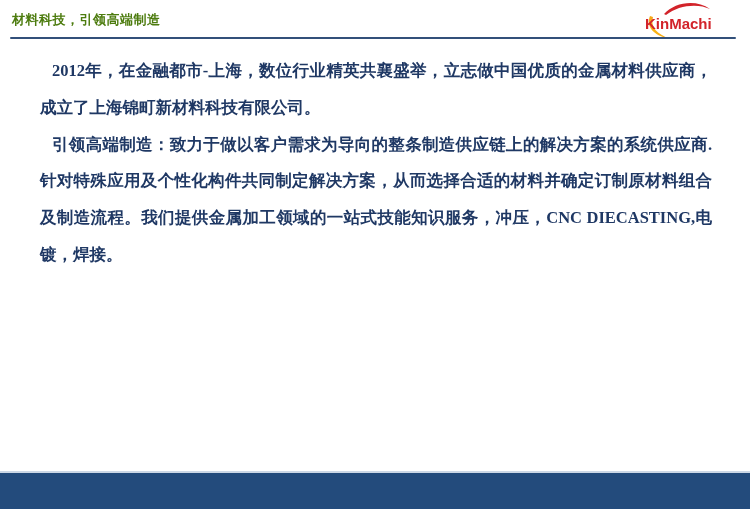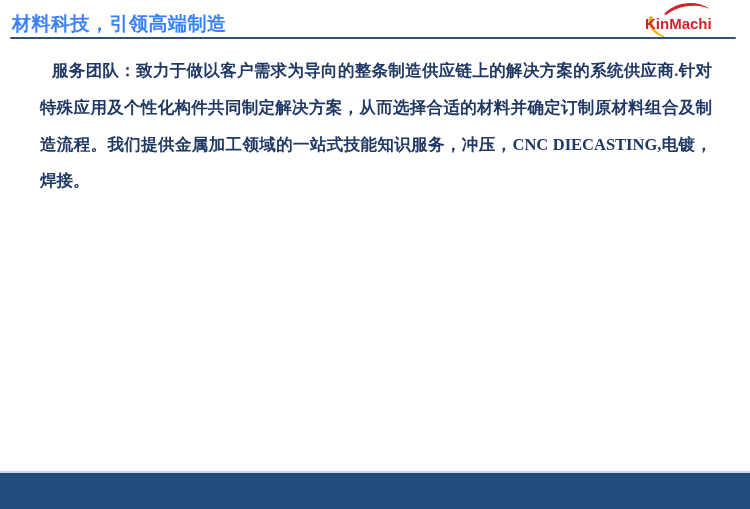--- a/index.html
+++ b/index.html
@@ -7,21 +7,21 @@
     width:750px;height:509px;position:relative;overflow:hidden;
     background:#ffffff;
     font-family:"Liberation Serif","DejaVu Serif",serif;
   }
   .slide{position:absolute;inset:0;background:#ffffff;}
 
   
   .tagline{
     position:absolute;left:12px;top:11px;
     font-family:"Liberation Sans","DejaVu Sans",sans-serif;
-    font-size:19px;font-weight:700;color:#3b82f6;letter-spacing:0.5px;
+    font-size:13px;font-weight:700;color:#4d7c0f;letter-spacing:0.5px;
   }
   .logo{position:absolute;top:1px;right:32px;width:74px;height:40px;}
   .header-rule{
     position:absolute;top:37px;left:10px;width:726px;height:2px;
     background:#32507a;border-radius:1px;
   }
 
   
   .body-text{
     position:absolute;left:40px;top:53px;width:672px;
@@ -51,18 +51,19 @@
       </linearGradient>
     </defs>
     <path d="M6,15 C2,25 8,34 26,38 C13,33 6,26 9,16 Z" fill="url(#orangeGrad)"></path>
     <path d="M20,13 C31,1 52,-2 66,8 C54,2 34,4 22,14 Z" fill="#d2232a"></path>
     <text x="1" y="28" font-family="Liberation Sans, DejaVu Sans, sans-serif" font-size="15" font-weight="bold" fill="#d2232a">KinMachi</text>
   </svg>
 
   <div class="header-rule"></div>
 
   <div class="body-text">
-    <p>服务团队：致力于做以客户需求为导向的整条制造供应链上的解决方案的系统供应商.针对特殊应用及个性化构件共同制定解决方案，从而选择合适的材料并确定订制原材料组合及制造流程。我们提供金属加工领域的一站式技能知识服务，冲压，CNC DIECASTING,电镀，焊接。</p>
+    <p>2012年，在金融都市-上海，数位行业精英共襄盛举，立志做中国优质的金属材料供应商，成立了上海锦町新材料科技有限公司。</p>
+    <p>引领高端制造：致力于做以客户需求为导向的整条制造供应链上的解决方案的系统供应商.针对特殊应用及个性化构件共同制定解决方案，从而选择合适的材料并确定订制原材料组合及制造流程。我们提供金属加工领域的一站式技能知识服务，冲压，CNC DIECASTING,电镀，焊接。</p>
   </div>
 
   <div class="footer-bar"></div>
 
 </div>
 
 </body></html>

